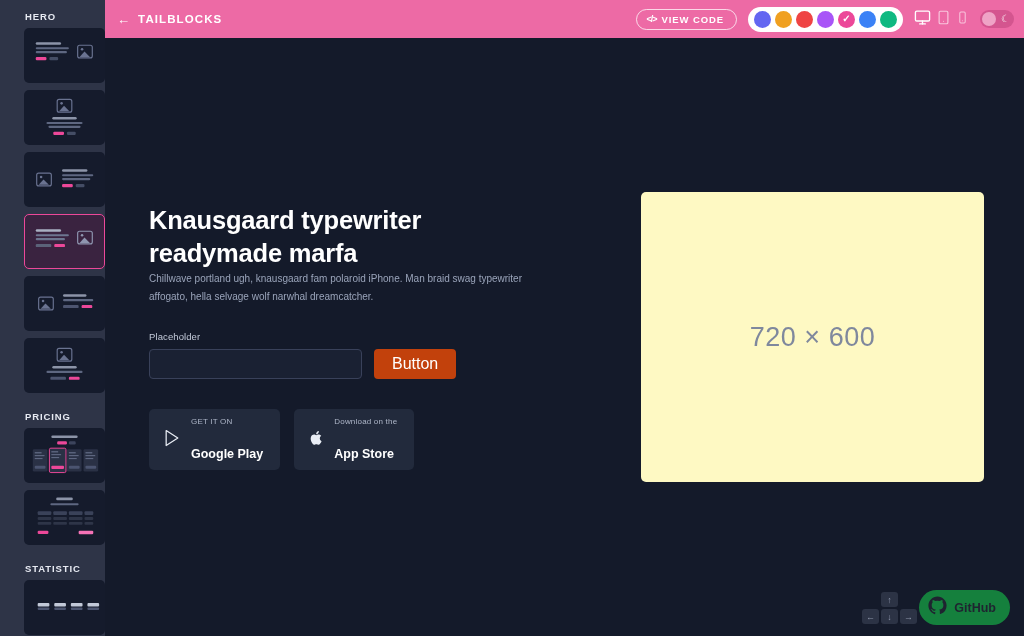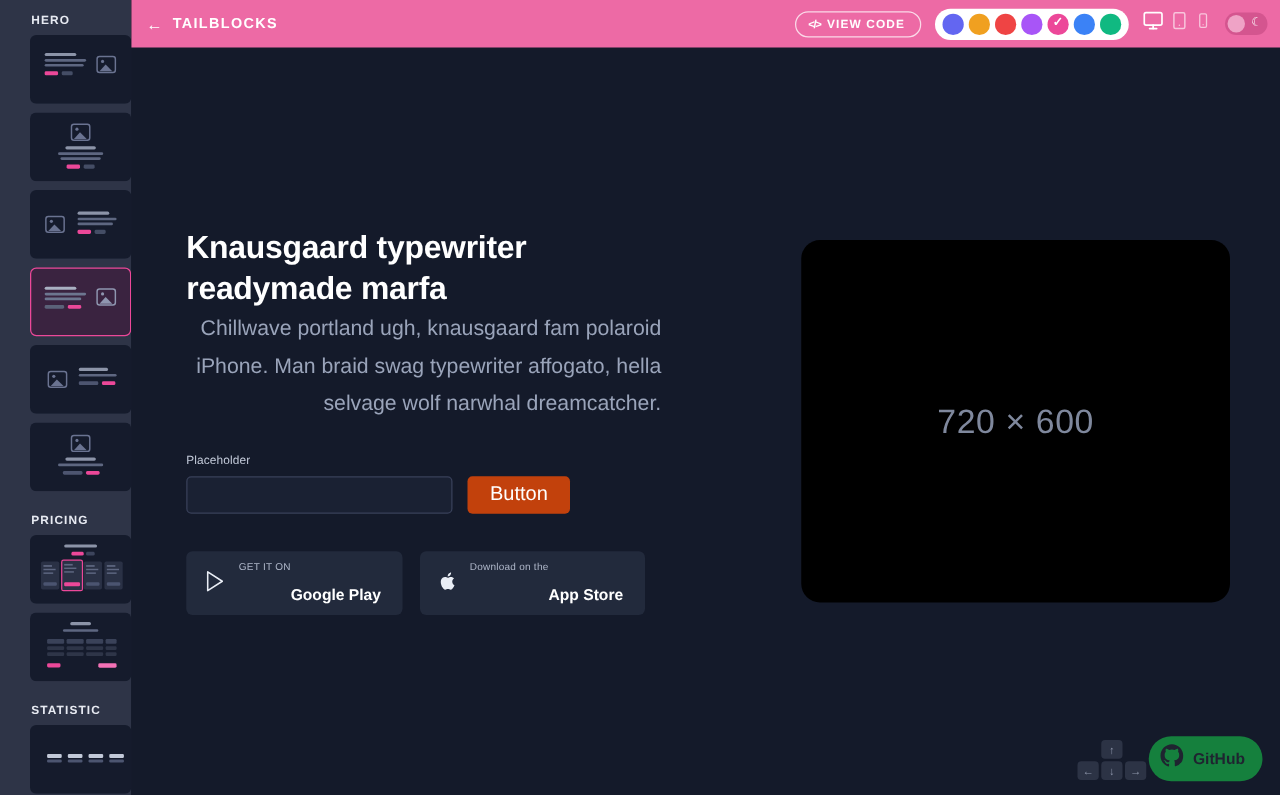--- a/index.html
+++ b/index.html
@@ -102,22 +102,22 @@
     display: flex; align-items: center;
     padding: 0 40px 0 44px;
     height: 598px;
   }
   .hero-left { width: 420px; flex: 0 0 420px; padding-right: 40px; }
   .hero-title {
     font-size: 25.5px; font-weight: bold; color: #fff;
     line-height: 1.3; letter-spacing: -0.2px; 
   }
   .hero-desc {
-    font-size: 17px; color: #9aa4ba; line-height: 1.75;
-    margin-bottom: 26px; max-width: 412px; text-align: right;
+    font-size: 10px; color: #9aa4ba; line-height: 1.75;
+    margin-bottom: 26px; max-width: 412px;
   }
   .field-label {
     font-size: 9.5px; color: #c3cad9; margin-bottom: 7px; letter-spacing: 0.1px;
   }
   .field-row { display: flex; align-items: stretch; gap: 12px; }
   .text-input {
     width: 213px; height: 30px;
     background: #1a2133;
     border: 1px solid #39415a;
     border-radius: 4px;
@@ -134,27 +134,27 @@
     font-size: 16px; cursor: pointer;
     font-family: "Liberation Sans", sans-serif;
   }
   .helper { font-size: 9.5px; color: #6f7892; margin-top: 8px; }
   .stores { display: flex; gap: 14px; margin-top: 30px; }
   .store-btn {
     display: flex; align-items: center; gap: 9px;
     background: #222a3c; border-radius: 5px;
     padding: 8px 17px 8px 13px; cursor: pointer; border: none;
   }
-  .store-txt { display: flex; flex-direction: row; line-height: 1.2; text-align: left; }
+  .store-txt { display: flex; flex-direction: column; line-height: 1.2; text-align: left; }
   .store-small { font-size: 8px; color: #aeb6c8; letter-spacing: 0.2px; }
   .store-big { font-size: 12.5px; color: #fff; font-weight: bold; margin-top: 20px; }
   .hero-right { flex: 1 1 auto; display: flex; justify-content: flex-end; }
   .img-ph {
     width: 343px; height: 290px;
-    background: #000000; border-radius: 15px;
+    background: #fef9c3; border-radius: 5px;
     display: flex; align-items: center; justify-content: center;
     color: #7f889d; font-size: 27px; letter-spacing: 0.5px;
     font-weight: 300;
   }
 
   
   .arrow-keys {
     position: absolute; right: 107px; bottom: 12px;
     display: flex; flex-direction: column; align-items: center; gap: 2px;
   }

